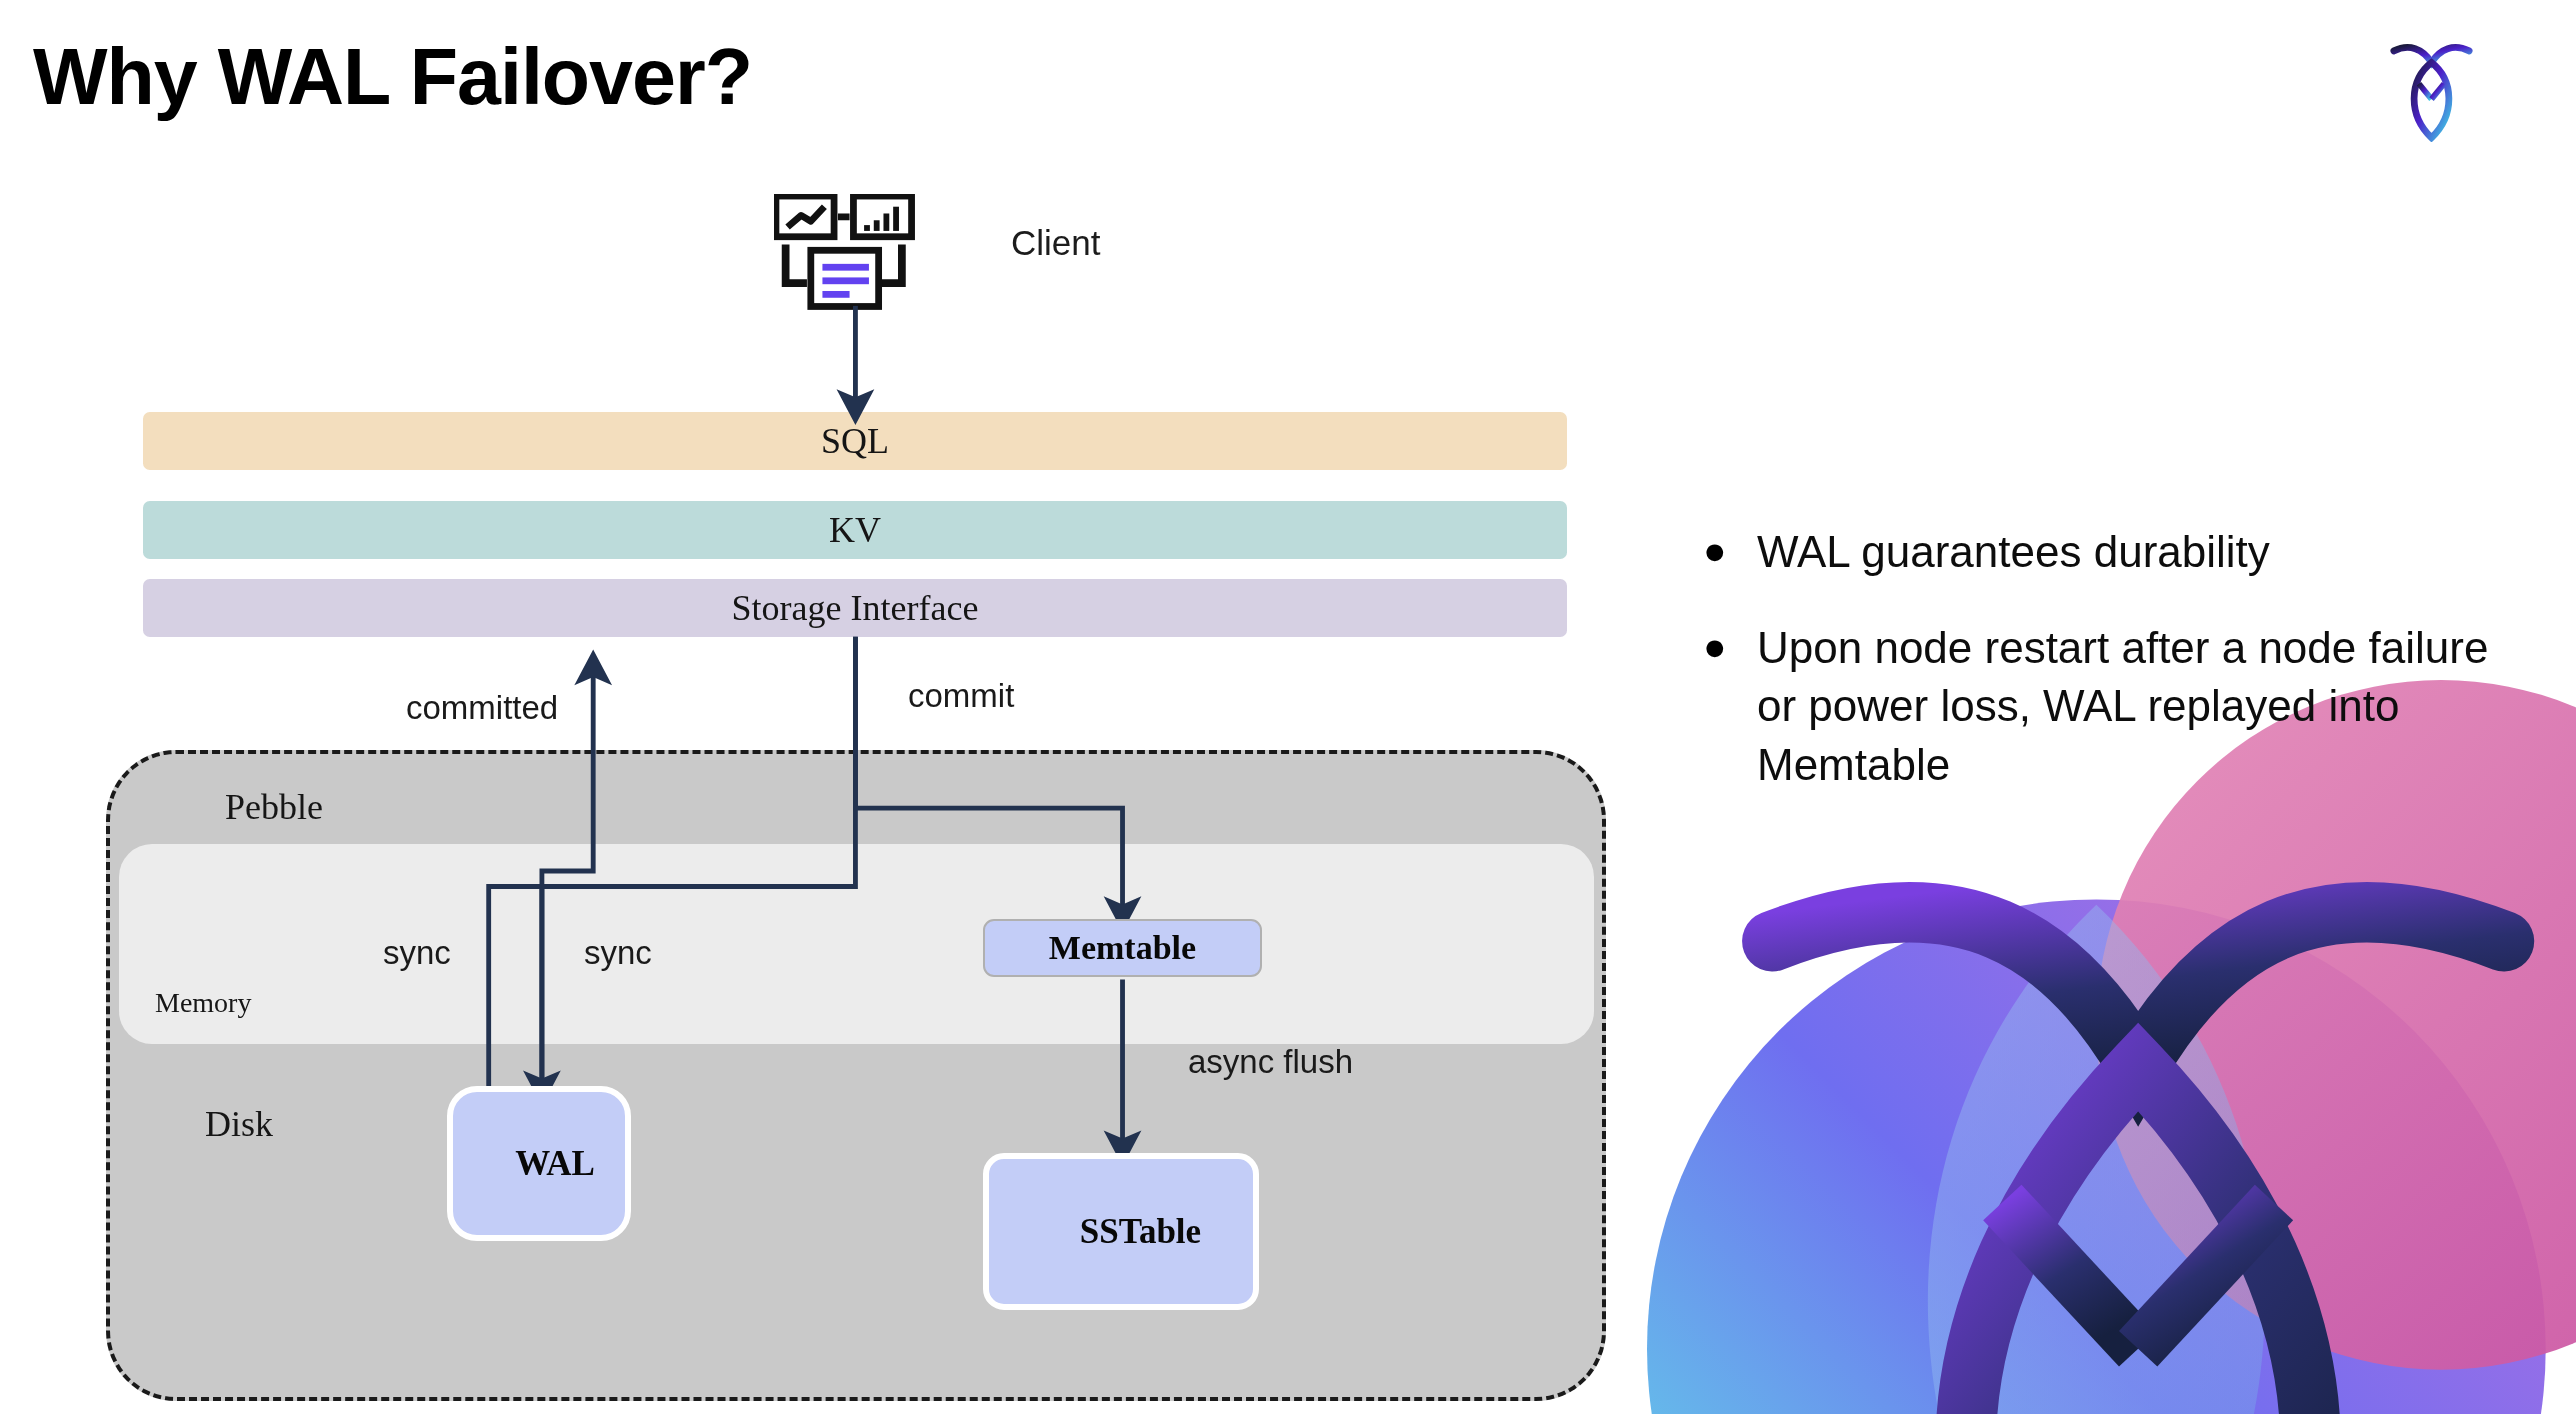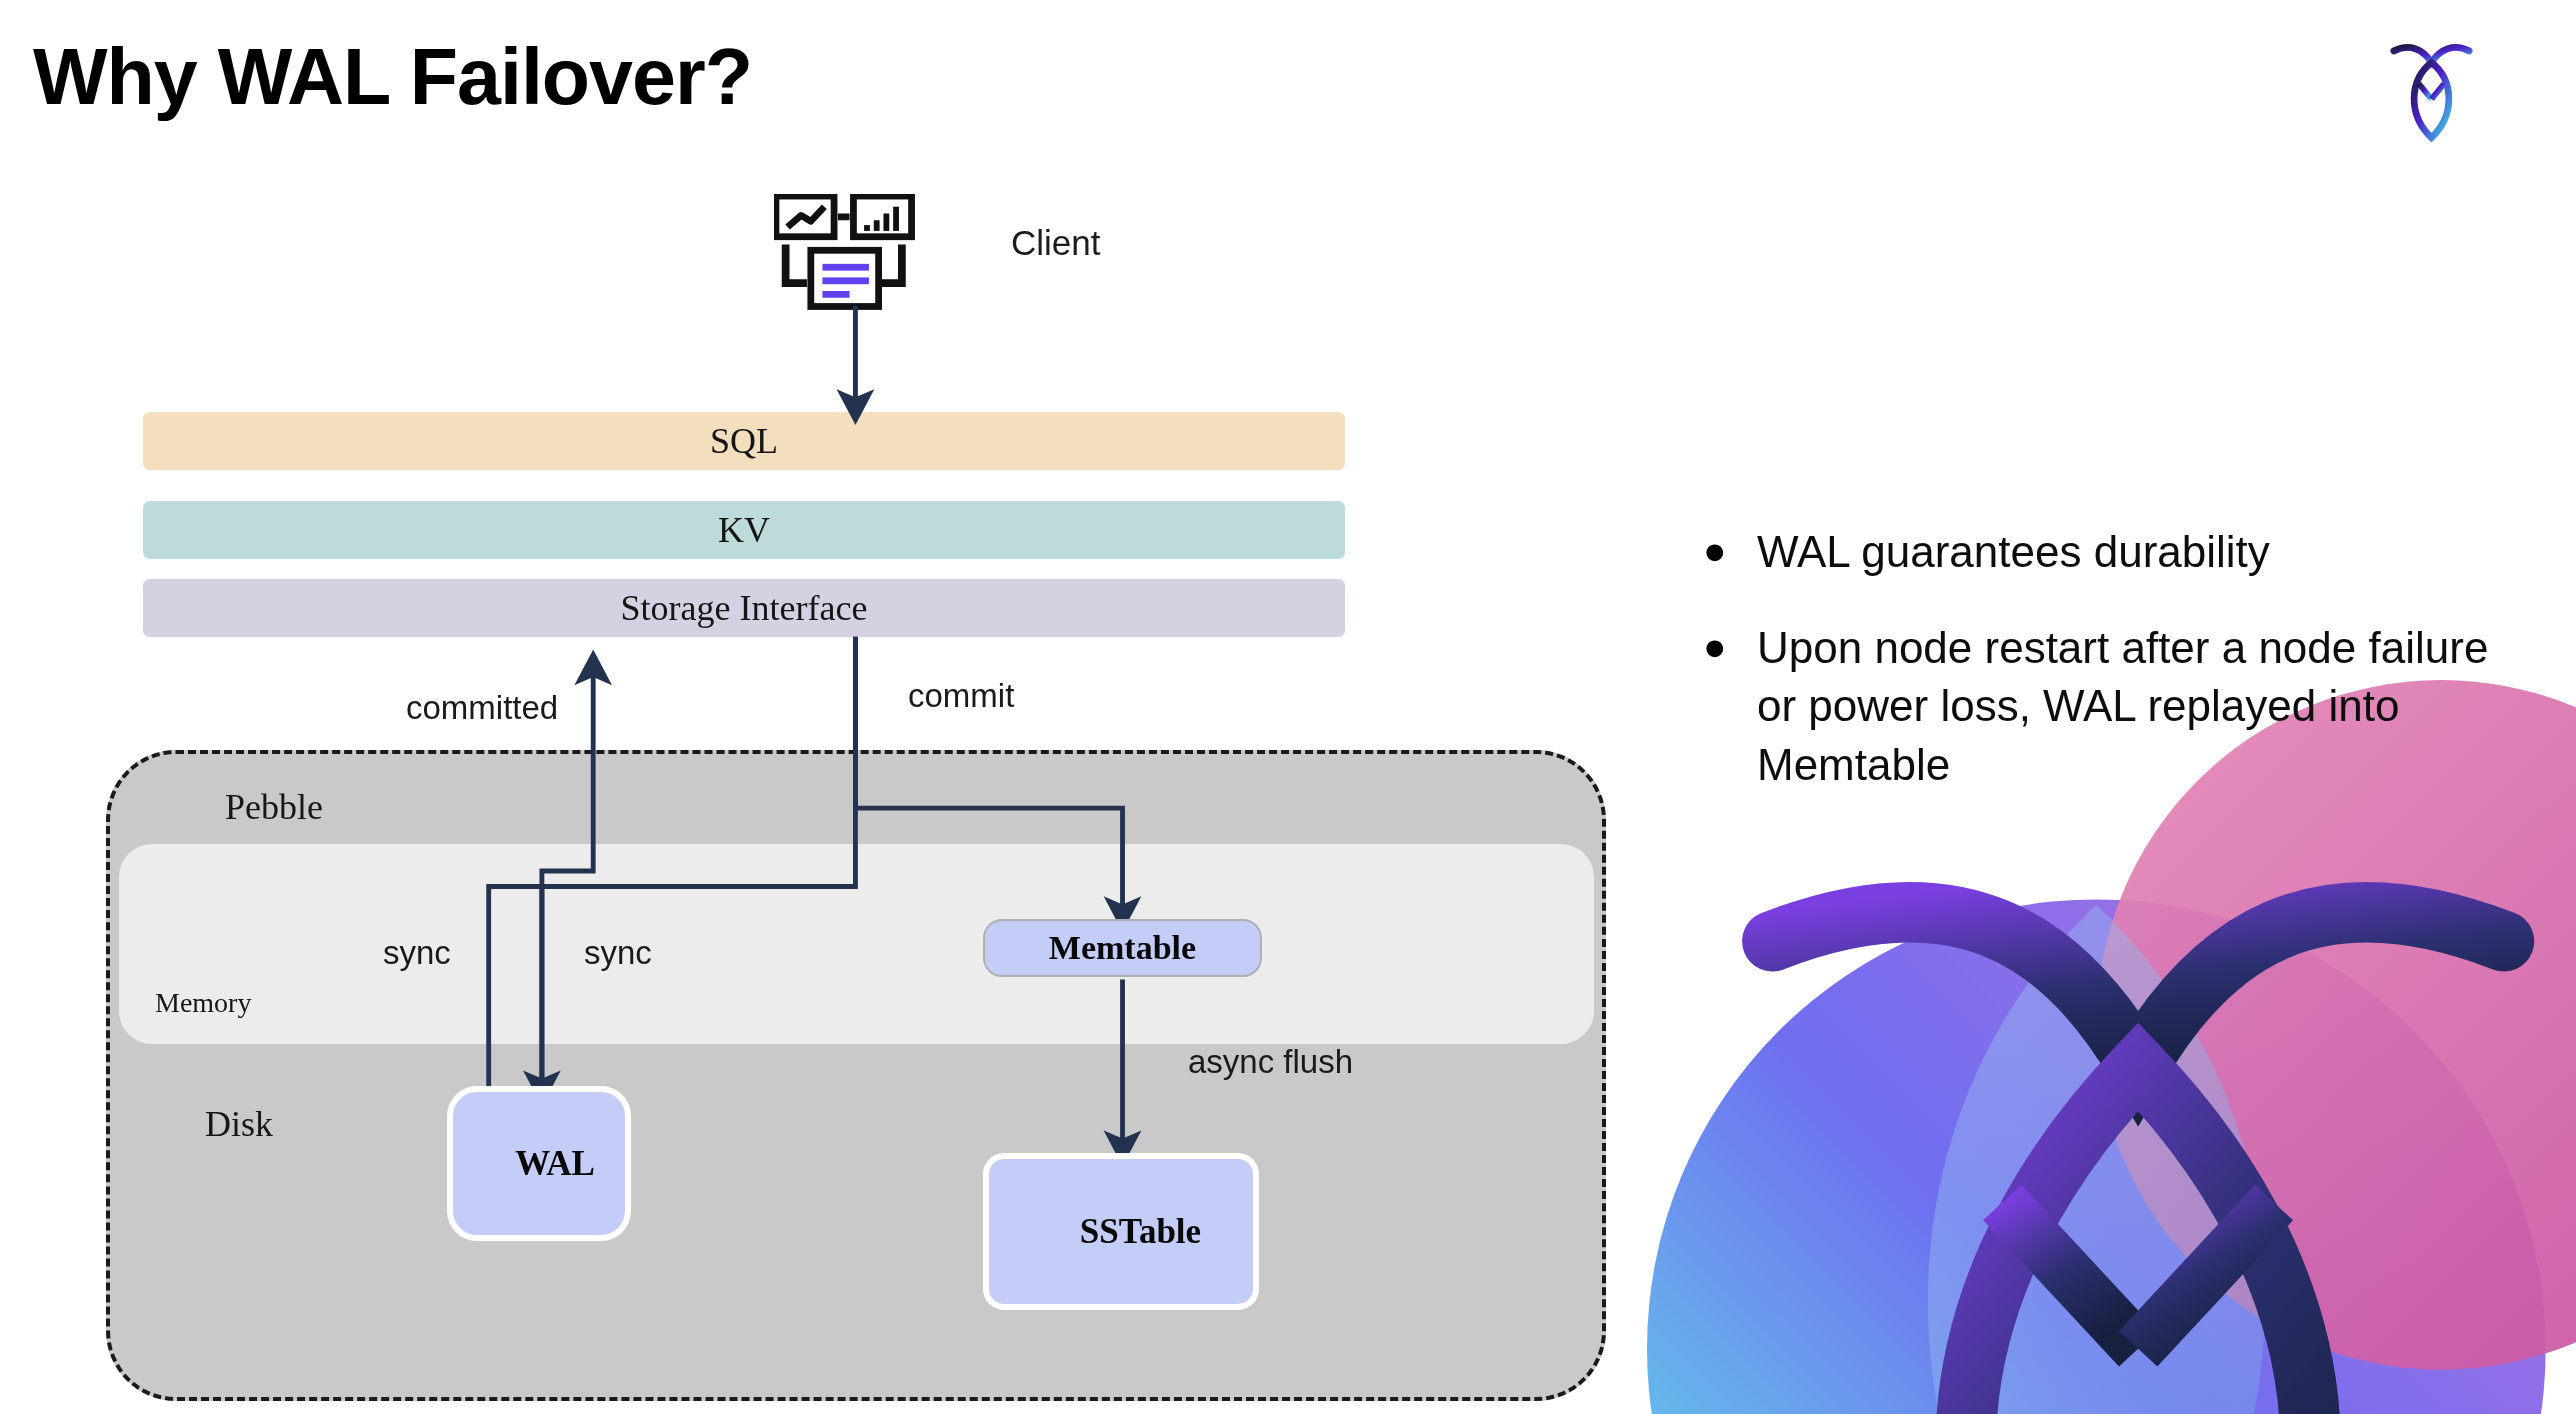--- a/index.html
+++ b/index.html
@@ -28,21 +28,21 @@
   
   .client-icon{position:absolute;left:774px;top:194px;width:155px;height:131px;}
   .client-label{
     position:absolute;left:1011px;top:223px;
     font-family:"Liberation Sans",sans-serif;
     font-size:35px;color:#1c1c1c;white-space:nowrap;
   }
 
   
   .bar{
-    position:absolute;left:143px;width:1202px;height:58px;
+    position:absolute;left:143px;width:1424px;height:58px;
     border-radius:6.8px;
     display:flex;align-items:center;justify-content:center;
     font-family:"Liberation Serif",serif;
     font-size:36px;color:#151515;
   }
   .bar-sql{top:412px;background:#f3debe;}
   .bar-kv{top:501px;background:#bcdbda;}
   .bar-si{top:579px;background:#d6d0e3;}
 
   
@@ -72,21 +72,21 @@
 
   
   .node{
     position:absolute;background:#c3cdf7;
     display:flex;align-items:center;justify-content:center;
     font-family:"Liberation Serif",serif;font-weight:bold;color:#080808;
     box-sizing:border-box;
   }
   .node-memtable{
     left:983px;top:919px;width:279px;height:58px;
-    border:2.9px solid #b0b0b0;border-radius:19px;font-size:34px;
+    border:2.9px solid #b0b0b0;border-radius:11px;font-size:34px;
   }
   .node-wal{
     left:447px;top:1086px;width:184px;height:155px;
     border:6.8px solid #ffffff;border-radius:30px;font-size:35px;padding-left:32px;
   }
   .node-sstable{
     left:983px;top:1153px;width:276px;height:157px;
     border:6.8px solid #ffffff;border-radius:21px;font-size:35px;padding-left:39px;
   }
 

